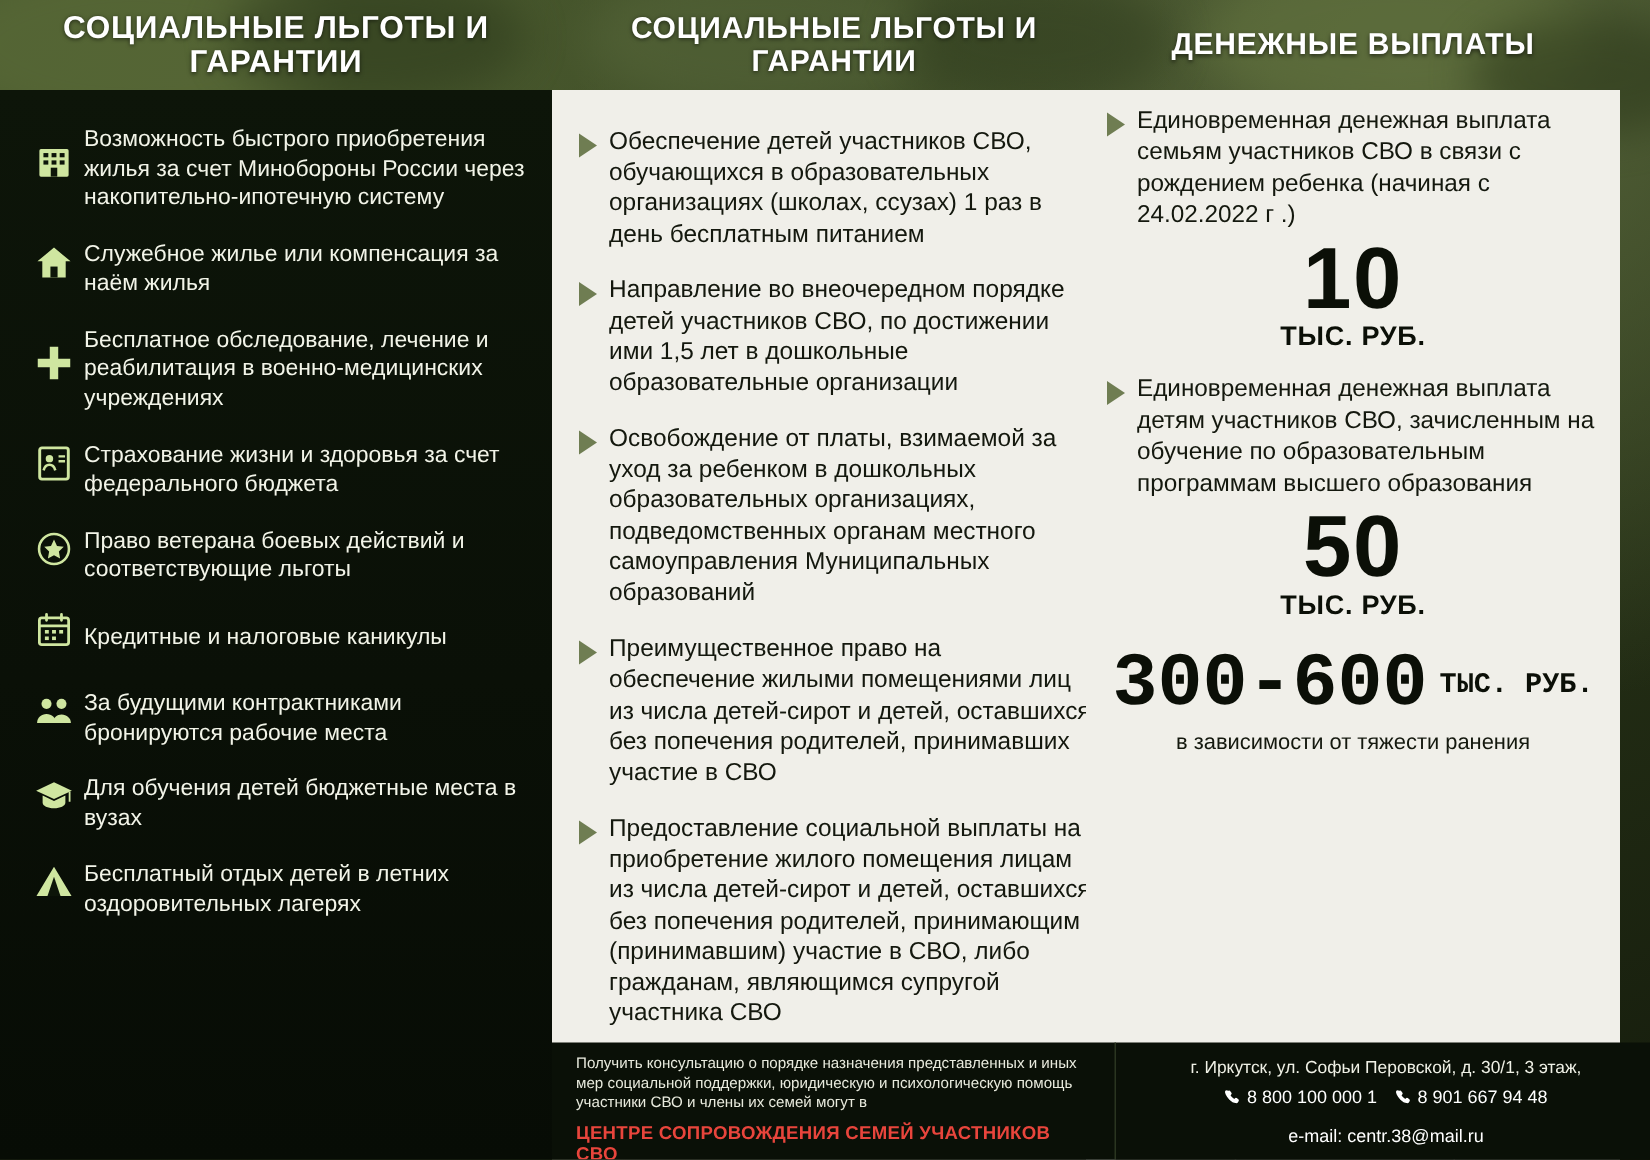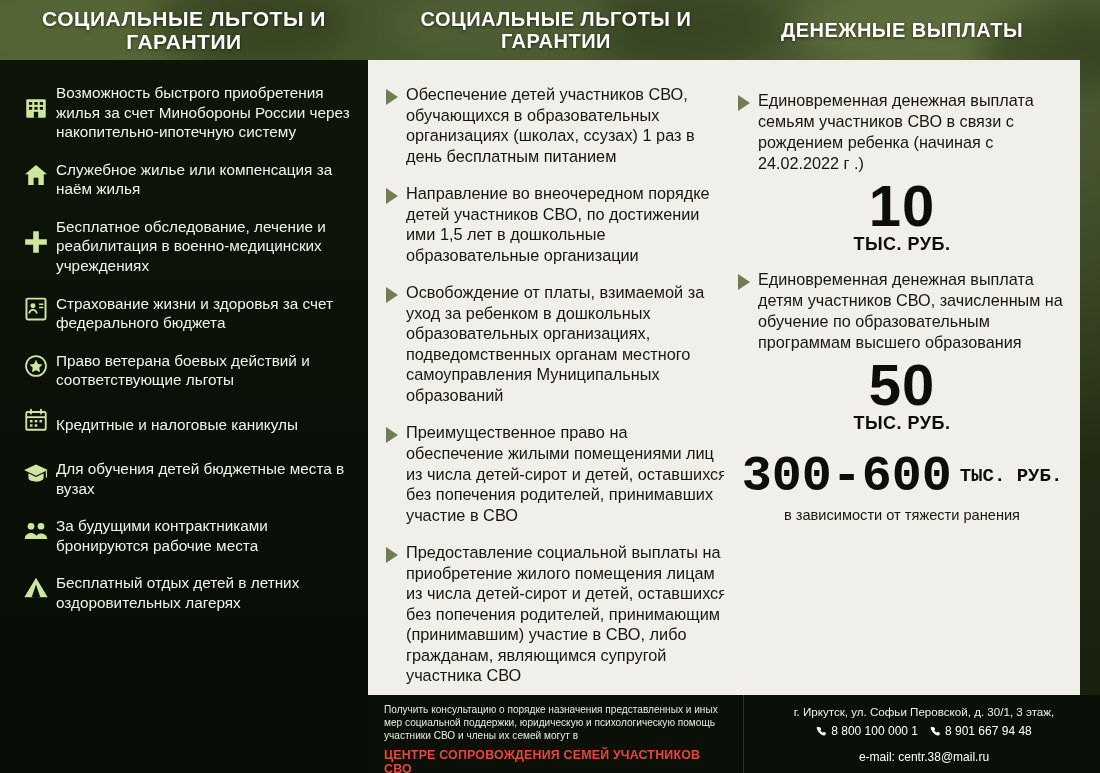--- a/index.html
+++ b/index.html
@@ -84,21 +84,21 @@
     border-left: 12px solid #6f7d52;
   }
   .mrow .txt {
     color: #14180e;
     font-size: 16.3px;
     line-height: 1.26;
     font-weight: 500;
   }
 
   
-  .right-body { padding: 30px 14px 0 14px; }
+  .right-body { padding: 10px 14px 0 14px; }
   .rrow { display: flex; align-items: flex-start; }
   .rrow .txt {
     color: #14180e;
     font-size: 16.2px;
     line-height: 1.3;
     font-weight: 500;
   }
   .amount {
     text-align: center;
     margin: 4px 0 14px 0;
@@ -281,38 +281,38 @@
                 <rect x="6.4" y="16" width="2.4" height="2.2" fill="currentColor" stroke="none"></rect>
                 <rect x="10.8" y="16" width="2.4" height="2.2" fill="currentColor" stroke="none"></rect>
               </svg>
           </span>
           <span class="txt">Кредитные и налоговые каникулы</span>
         </div>
 
         <div class="lrow">
           <span class="ico">
             <svg viewBox="0 0 24 24" fill="currentColor">
-                <path d="M12 3.2 1 8.4l11 5.2 11-5.2z"></path>
-                <path d="M5 11.4v4.4c0 1.9 3.1 3.4 7 3.4s7-1.5 7-3.4v-4.4l-7 3.3z"></path>
-                <path d="M21.6 9.3v6" stroke="currentColor" stroke-width="1.1"></path>
-              </svg>
-          </span>
-          <span class="txt">Для обучения детей бюджетные места в вузах</span>
-        </div>
-
-        <div class="lrow">
-          <span class="ico">
-            <svg viewBox="0 0 24 24" fill="currentColor">
                 <circle cx="7.4" cy="7.6" r="3.1"></circle>
                 <circle cx="16.6" cy="7.6" r="3.1"></circle>
                 <path d="M1.6 19.4c0-3.4 2.6-5.6 5.8-5.6s5.8 2.2 5.8 5.6z"></path>
                 <path d="M11.2 19.4c.25-3.2 2.7-5.2 5.5-5.2 3.1 0 5.7 2.2 5.7 5.2z"></path>
               </svg>
           </span>
           <span class="txt">За будущими контрактниками бронируются рабочие места</span>
+        </div>
+
+        <div class="lrow">
+          <span class="ico">
+            <svg viewBox="0 0 24 24" fill="currentColor">
+                <path d="M12 3.2 1 8.4l11 5.2 11-5.2z"></path>
+                <path d="M5 11.4v4.4c0 1.9 3.1 3.4 7 3.4s7-1.5 7-3.4v-4.4l-7 3.3z"></path>
+                <path d="M21.6 9.3v6" stroke="currentColor" stroke-width="1.1"></path>
+              </svg>
+          </span>
+          <span class="txt">Для обучения детей бюджетные места в вузах</span>
         </div>
 
         <div class="lrow">
           <span class="ico">
             <svg viewBox="0 0 24 24" fill="currentColor">
                 <path d="M12 2.6 1.2 20.6h9.1L12 16.6l1.7 4h9.1z"></path>
                 <path d="M12 8.8l-4 11.8h8z" fill="#0d1509"></path>
               </svg>
           </span>
           <span class="txt">Бесплатный отдых детей в летних оздоровительных лагерях</span>

